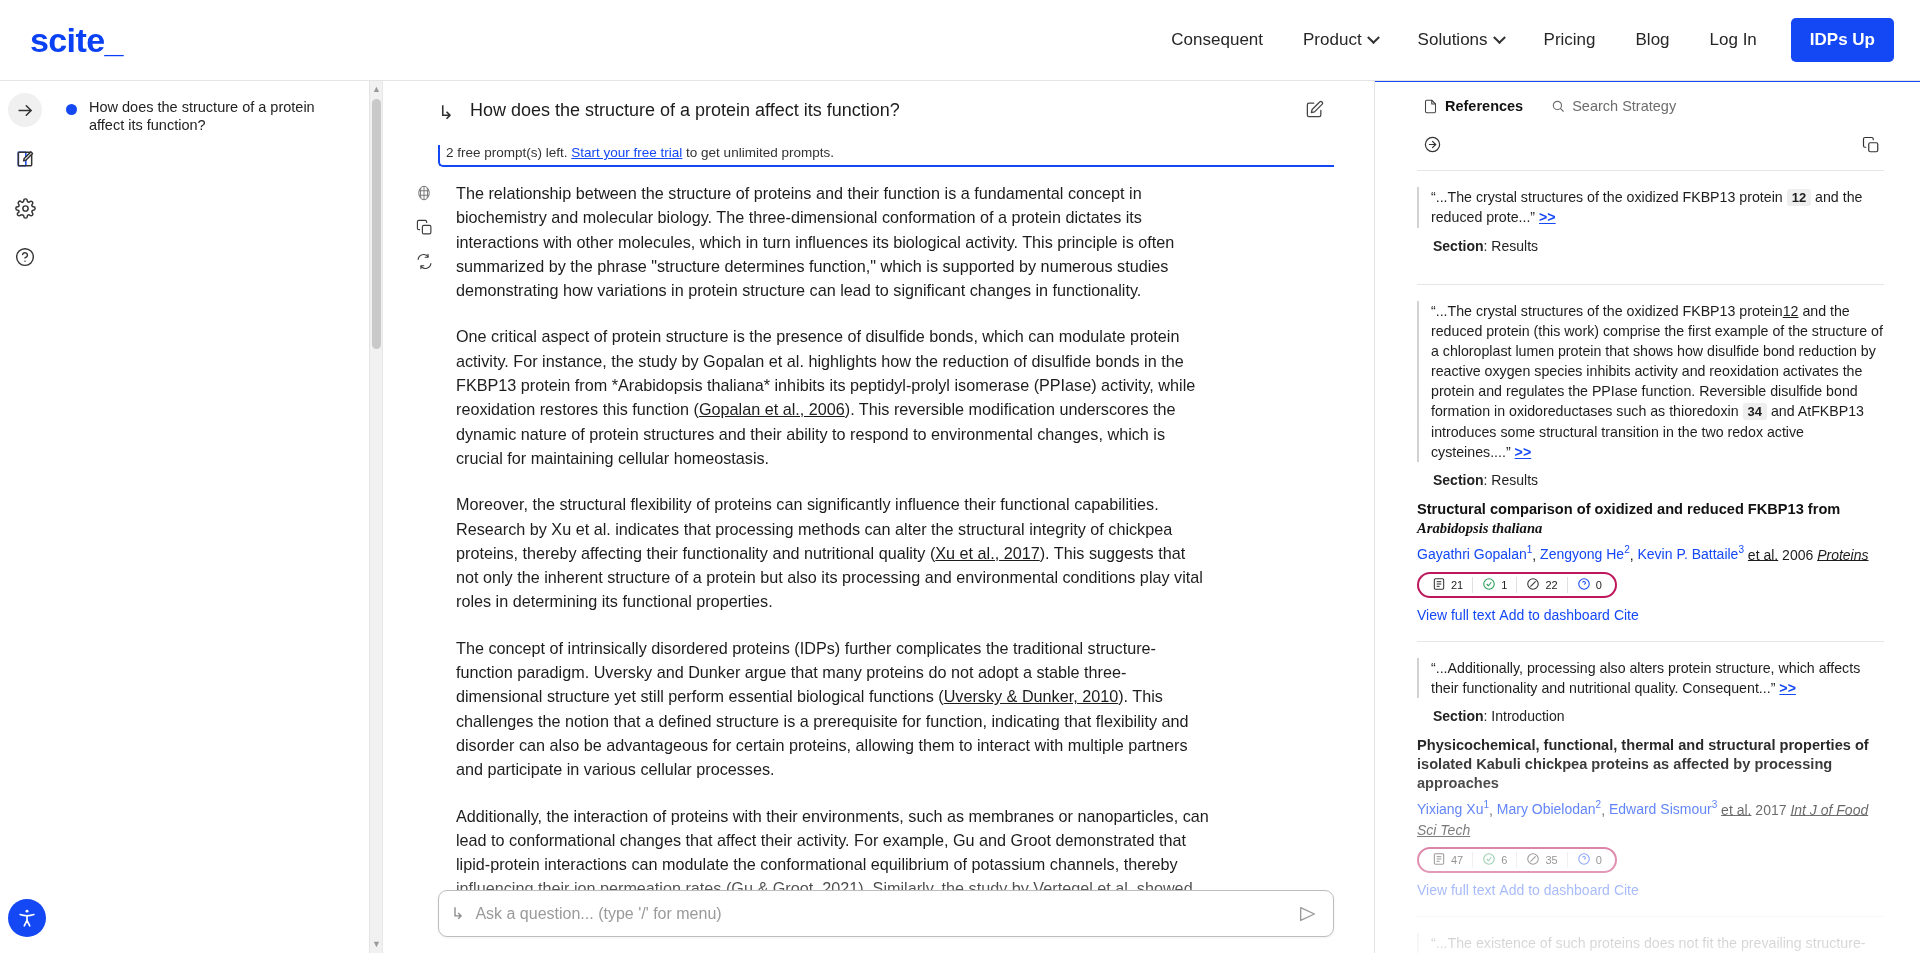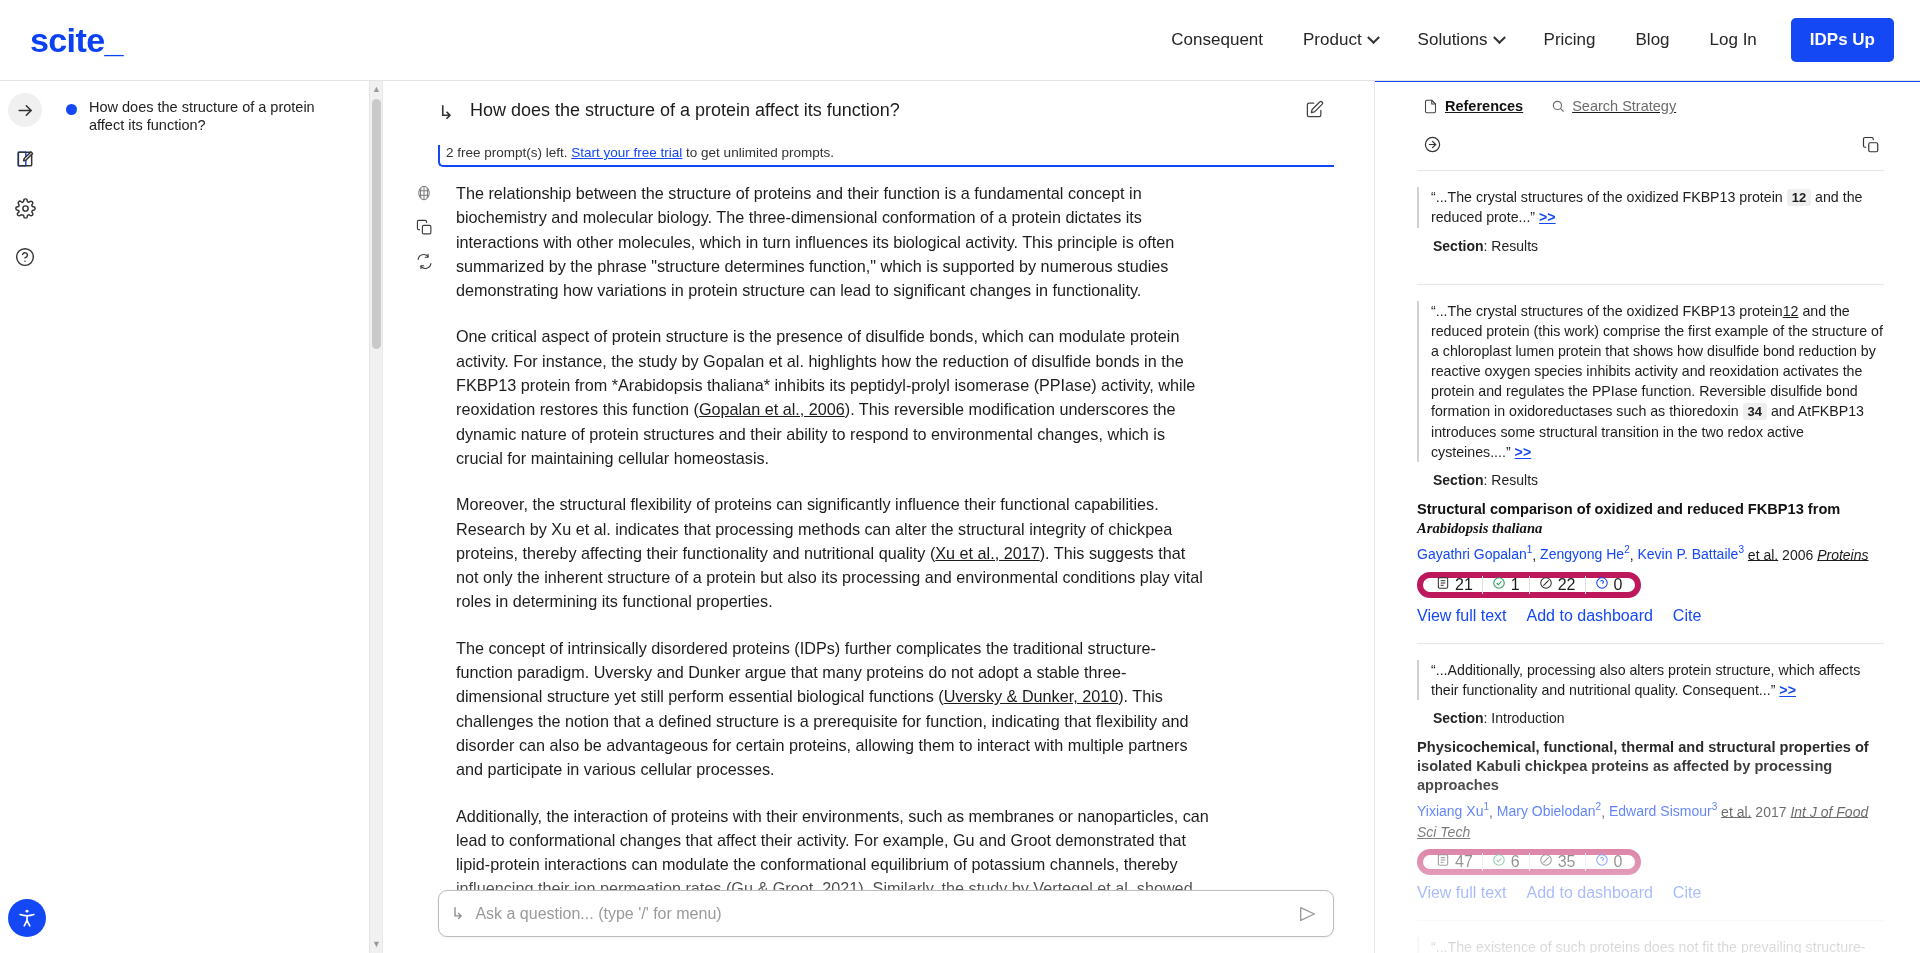--- a/index.html
+++ b/index.html
@@ -295,21 +295,20 @@
     overflow: hidden;
     position: relative;
   }
   #refs-tabs {
     display: flex;
     align-items: center;
     gap: 28px;
     padding: 16px 0 10px 48px;
     border-top: 2px solid #1448f5;
     margin-top: -1px;
-    text-decoration: underline;
   }
   .ref-tab {
     display: flex;
     align-items: center;
     gap: 7px;
     font-size: 14.5px;
     cursor: pointer;
     padding-bottom: 3px;
   }
   .ref-tab.active { color: #111; font-weight: 700; }
@@ -376,41 +375,41 @@
     margin-bottom: 7px;
   }
   .ref-authors .nonlink { color: #1d1d1d; }
   .ref-authors .etal { color: #1d1d1d; text-decoration: underline; }
   .ref-authors .journal { color: #1d1d1d; font-style: italic; text-decoration: underline; }
   .ref-authors sup { font-size: 10px; }
 
   .stat-pill {
     display: inline-flex;
     align-items: center;
-    border: 6px solid #be185d;
+    border: 2px solid #be185d;
     border-radius: 16px;
     height: 26px;
     padding: 0 4px;
     margin-bottom: 9px;
-    font-size: 16px;
+    font-size: 11px;
   }
   .stat {
     display: flex;
     align-items: center;
     gap: 5px;
     padding: 0 9px;
     border-right: 1px solid #e0e0e0;
     color: #1d1d1d;
   }
   .stat:last-child { border-right: none; }
 
   .ref-actions {
     display: flex;
-    gap: 20px;
-    font-size: 16px;
+    gap: 4px;
+    font-size: 14px;
     text-align: right;
   }
   .ref-actions span {
     color: #1448f5;
     cursor: pointer;
   }
 
   .clip-fade {
     -webkit-mask-image: linear-gradient(to bottom, #000 70%, rgba(0,0,0,0.15) 100%);
     mask-image: linear-gradient(to bottom, #000 70%, rgba(0,0,0,0.15) 100%);

